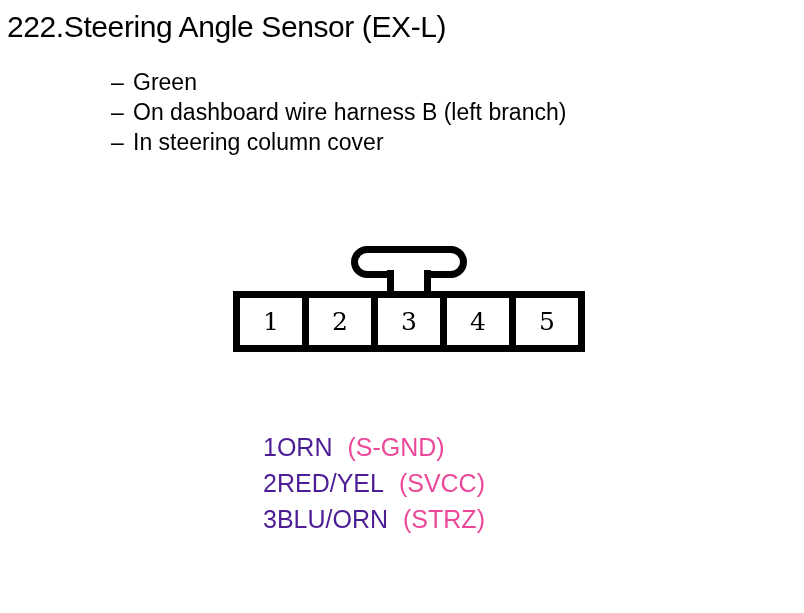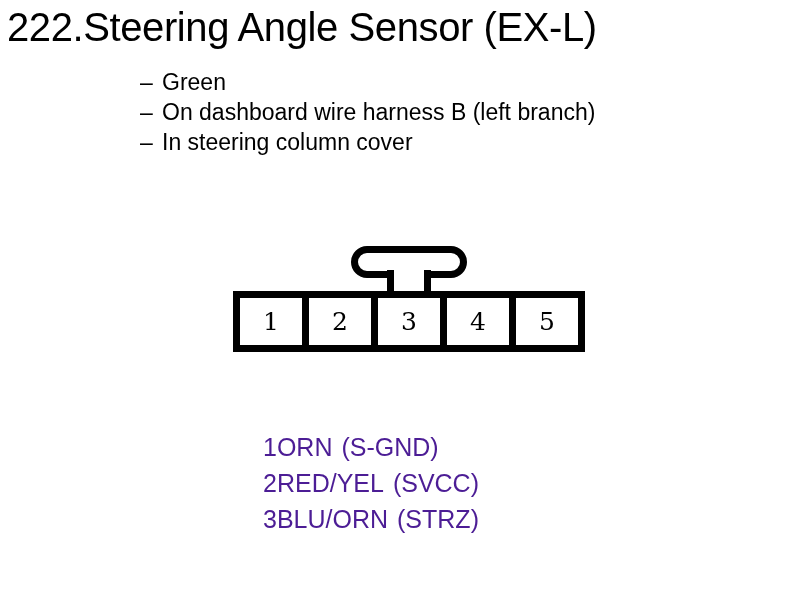--- a/index.html
+++ b/index.html
@@ -15,40 +15,39 @@
     font-family: "Liberation Sans", sans-serif;
     color: #000000;
     -webkit-font-smoothing: antialiased;
   }
 
   
   #title {
     position: absolute;
     left: 7px;
     top: 2px;
-    font-size: 40px;
+    font-size: 30px;
     font-weight: 400;
     letter-spacing: -0.4px;
     white-space: nowrap;
     line-height: 50px;
   }
 
   
   #bullets {
     position: absolute;
     left: 111px;
     top: 67px;
     font-size: 23px;
     line-height: 30px;
     font-weight: 400;
   }
   .bullet-row {
     white-space: nowrap;
     display: block;
-    margin-left: 29px;
   }
   .bullet-dash {
     display: inline-block;
     width: 22px;
   }
 
   
   #connector {
     position: absolute;
     left: 233px;
@@ -126,22 +125,22 @@
     font-weight: 400;
   }
   .pin-row {
     white-space: nowrap;
     display: block;
   }
   .pin-wire {
     color: #4c1d95;
   }
   .pin-code {
-    color: #4c1d95;
-    margin-left: 9px;
+    color: #ec4899;
+    margin-left: 15px;
     text-align: right;
   }
 </style>
 </head>
 <body>
 
 <div id="title">222.Steering Angle Sensor (EX-L)</div>
 
 <div id="bullets">
   <span class="bullet-row">

